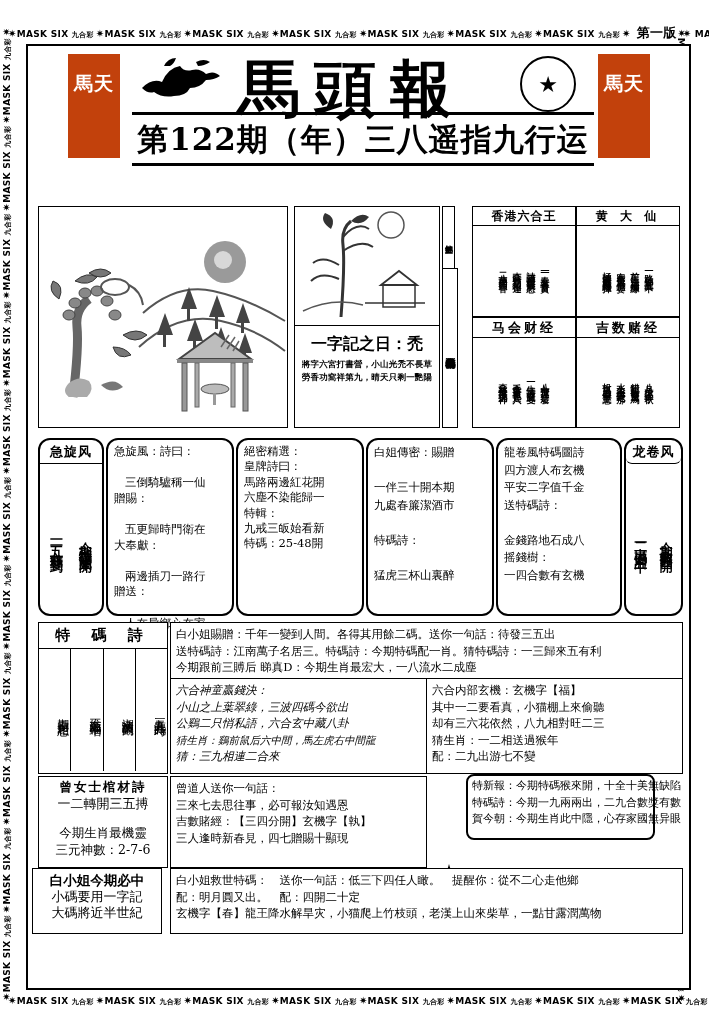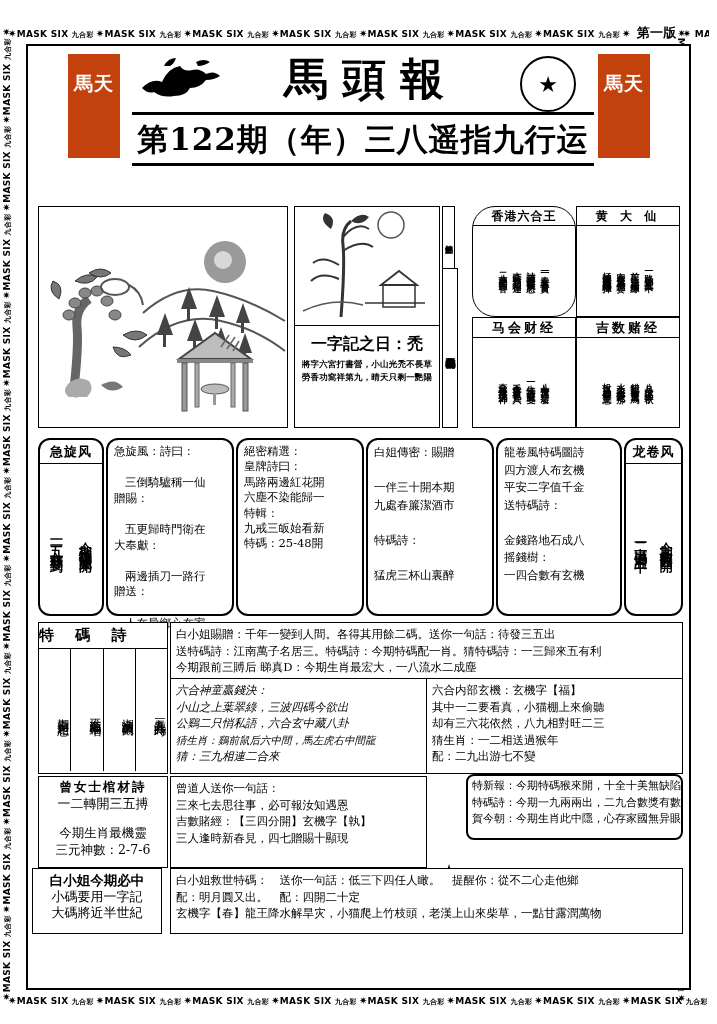--- a/index.html
+++ b/index.html
@@ -33,23 +33,23 @@
     border:2px solid #000;box-sizing:border-box;background:#fff;
   }
 
   
   .masthead{position:relative;height:120px;}
   .dragon{
     position:absolute;left:108px;top:8px;width:92px;height:46px;
     font-size:40px;line-height:46px;text-align:center;
   }
   .big-title{
-    position:absolute;left:196px;top:2px;width:280px;height:62px;
-    font-family:"DejaVu Serif","Liberation Serif",serif;
-    font-weight:bold;font-size:44px;line-height:62px;text-align:center;
+    position:absolute;left:196px;top:12px;width:280px;height:62px;
+    font-family:"DejaVu Serif","Liberation Serif",serif;
+    font-weight:bold;font-size:62px;line-height:62px;text-align:left;
     letter-spacing:14px;text-indent:14px;
   }
   .seal{
     position:absolute;left:492px;top:10px;width:52px;height:52px;
     border:2px solid #000;border-radius:50%;
     display:flex;align-items:center;justify-content:center;
     font-size:22px;
   }
   .flag{
     position:absolute;top:8px;width:52px;height:104px;
@@ -123,21 +123,21 @@
   .rb-vcol{writing-mode:vertical-rl;text-orientation:upright;
            font-family:"DejaVu Serif","Liberation Serif",serif;
            font-weight:bold;font-size:13px;line-height:17px;letter-spacing:3px;text-align:center;}
   .rb-lines{padding:4px 6px;font-size:11.5px;line-height:15.4px;
             font-family:"DejaVu Serif","Liberation Serif",serif;}
   .rb-lines div{white-space:nowrap;}
   .indent{padding-left:11px;margin-top:16px;}
 
   
   .tm-title{font-family:"DejaVu Serif","Liberation Serif",serif;font-weight:bold;
-            font-size:15px;letter-spacing:8px;padding:3px 0;
+            font-size:15px;text-align:center;letter-spacing:8px;padding:3px 0;
             border-bottom:1.5px solid #000;}
   .tm-cols{display:flex;flex-direction:row-reverse;height:122px;}
   .tm-col{flex:1;writing-mode:vertical-rl;text-orientation:upright;
           font-family:"DejaVu Serif","Liberation Serif",serif;
           font-size:12px;line-height:15px;letter-spacing:1px;text-align:center;
           border-left:1px solid #000;padding-top:4px;}
   .tm-col:last-child{border-left:none;}
 
   
   .tline{font-size:11.5px;line-height:16.5px;white-space:nowrap;
@@ -251,21 +251,21 @@
       <div class="word-main">一字記之日：禿</div>
       <div class="word-line">將字六宮打書營，小山光禿不長草</div>
       <div class="word-line">勞香功窩祥第九，晴天只剩一艷陽</div>
     </div>
 
     <div class="explain">
       <div class="explain-top">解畫他</div>
       <div class="explain-bot">贵小鸟与朵花正中特码本</div>
     </div>
 
-    <div class="bx" style="left:444px;top:160px;width:104px;height:111px;border-radius:23px;">
+    <div class="bx" style="left:444px;top:160px;width:104px;height:111px;">
       <div class="hd" style="font-size:12px;line-height:18px;letter-spacing:1px;">香港六合王</div>
       <div class="vcols" style="height:90px;">
         <div class="vcol">一一春來有富貴</div>
         <div class="vcol">詩酒琴棋可解愁</div>
         <div class="vcol">杏時曾約又相違</div>
         <div class="vcol">二八連周四四香</div>
       </div>
     </div>
 
     <div class="bx" style="left:548px;top:160px;width:104px;height:111px;">
@@ -351,21 +351,21 @@
         <div>平安二字值千金</div>
         <div>送特碼詩：</div>
         <div>&nbsp;</div>
         <div>金錢路地石成八</div>
         <div>摇錢樹：</div>
         <div>一四合數有玄機</div>
       </div>
     </div>
 
     <div class="rbx" style="left:596px;top:392px;width:59px;height:178px;">
-      <div class="rb-title" style="letter-spacing:1px;">龙卷风</div>
+      <div class="rb-title" style="letter-spacing:1px;border-radius:6px;">龙卷风</div>
       <div class="rb-vcols" style="height:148px;">
         <div class="rb-vcol">今期合數分四開</div>
         <div class="rb-vcol">二一出碼四五中</div>
       </div>
     </div>
 
     <div class="bx" style="left:10px;top:576px;width:130px;height:152px;">
       <div class="tm-title">特 碼 詩</div>
       <div class="tm-cols">
         <div class="tm-col">三九天涯共此時</div>
@@ -427,21 +427,21 @@
         <div class="tline">三人逢時新春見，四七贈賜十顯現</div>
       </div>
     </div>
 
     <div class="starbox">
       <svg width="34" height="34" viewBox="0 0 34 34">
         <path d="M17 0 q3 14 17 17 q-14 3-17 17 q-3-14-17-17 q14-3 17-17z" fill="#000"></path>
       </svg>
     </div>
 
-    <div class="rbx" style="left:438px;top:728px;width:217px;height:66px;border-radius:8px;">
+    <div class="rbx" style="left:438px;top:728px;width:189px;height:66px;border-radius:8px;">
       <div class="pad" style="padding:2px 4px;">
         <div class="tline" style="font-size:11px;">特新報：今期特碼猴來開，十全十美無缺陷</div>
         <div class="tline" style="font-size:11px;">特碼詩：今期一九兩兩出，二九合數獎有數</div>
         <div class="tline" style="font-size:11px;">賀今朝：今期生肖此中隱，心存家國無异眼</div>
       </div>
     </div>
 
     <div class="bx" style="left:142px;top:822px;width:513px;height:66px;">
       <div class="pad">
         <div class="tline">白小姐救世特碼：　送你一句話：低三下四任人瞰。　提醒你：從不二心走他鄉</div>

